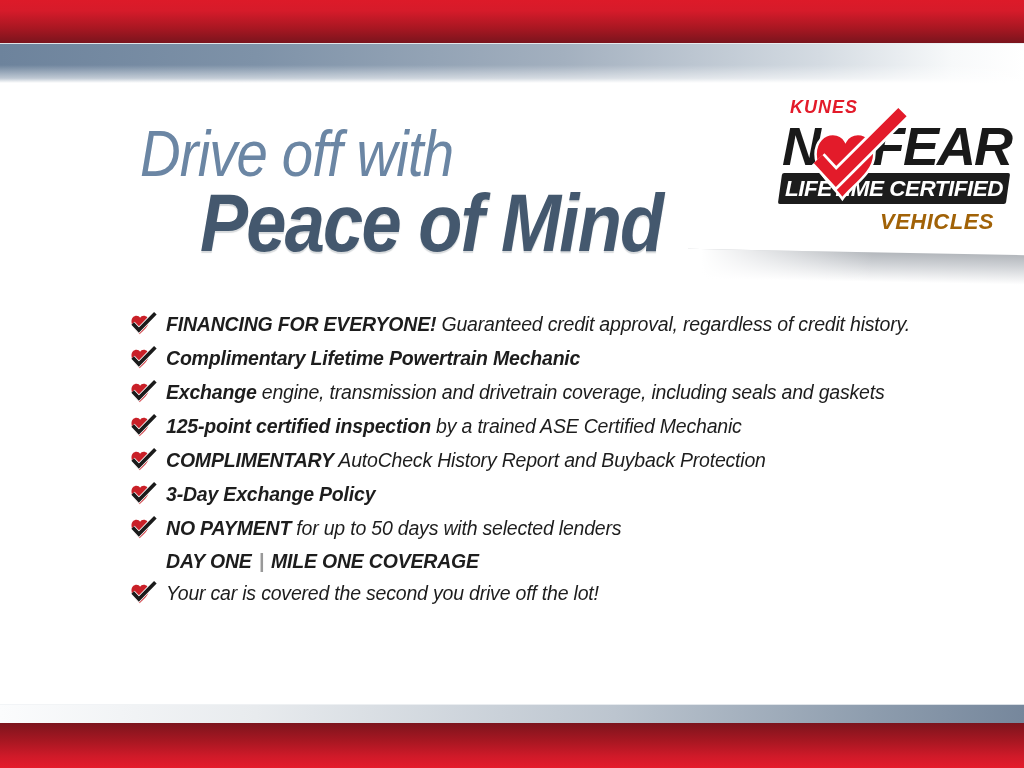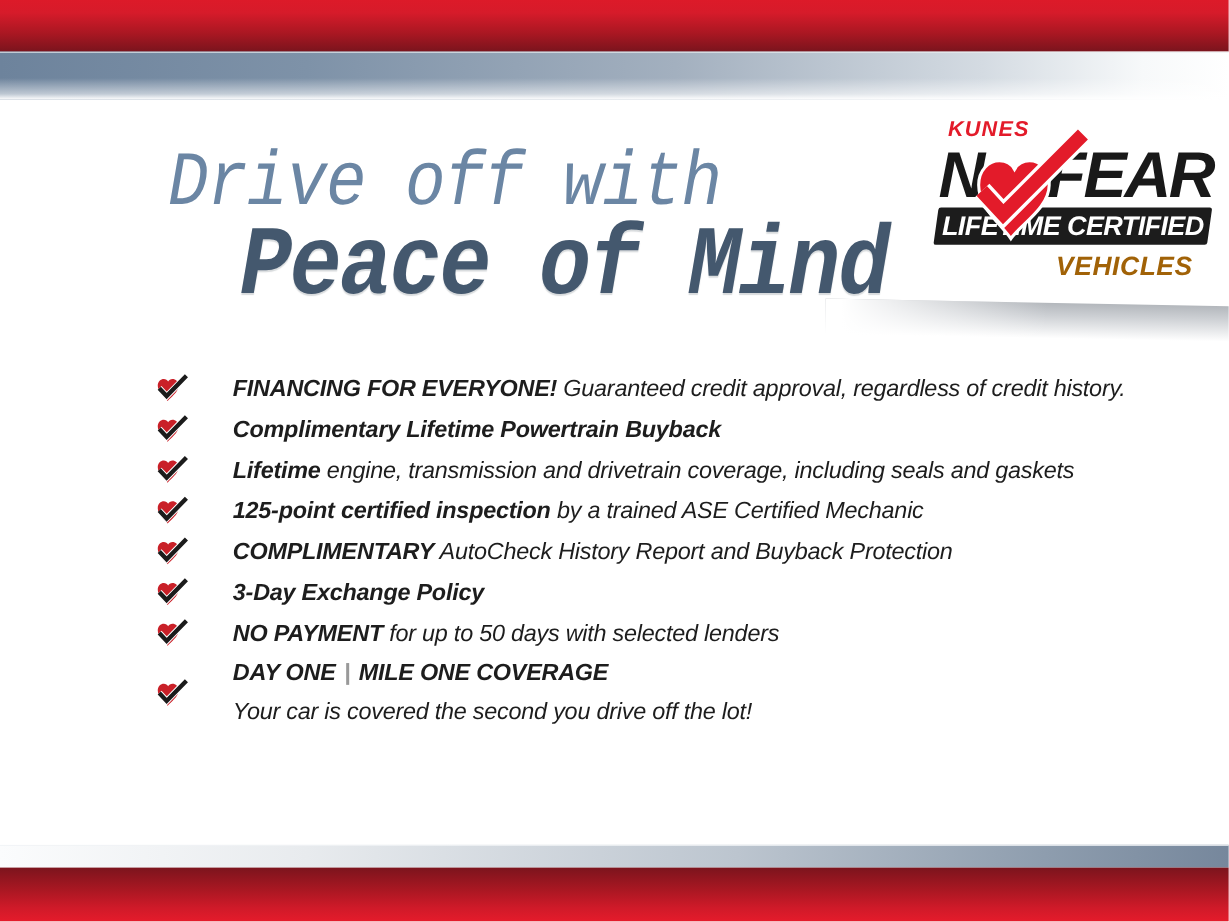--- a/index.html
+++ b/index.html
@@ -31,21 +31,21 @@
     position:absolute; left:0; top:704px; width:1024px; height:19px;
     background:linear-gradient(to right, #fbfcfd 0%, #e8ebee 25%, #bcc5cf 60%, #8e9dae 85%, #76879c 100%);
     box-shadow: inset 0 1px 0 rgba(240,243,245,0.8);
   }
   .bar-red-bottom {
     position:absolute; left:0; top:723px; width:1024px; height:45px;
     background:linear-gradient(to bottom, #7c141d 0%, #a81722 40%, #d01a29 75%, #e51b2b 100%);
   }
 
   
-  .headline { position:absolute; left:140px; top:122px;font-family:Liberation Mono, monospace; }
+  .headline { position:absolute; left:140px; top:122px; }
   .headline-line1 {
     font-size:64px; font-style:italic; font-weight:400; color:#6b86a4;
     line-height:1; letter-spacing:-1px;
     transform:scaleX(0.88); transform-origin:left top; white-space:nowrap;
   }
   .headline-line2 {
     margin-left:60px; margin-top:-4px;
     font-size:82px; font-style:italic; font-weight:700; color:#44586e;
     line-height:1; letter-spacing:-2px;
     transform:scaleX(0.88); transform-origin:left top; white-space:nowrap;
@@ -76,21 +76,21 @@
     letter-spacing:-0.5px; white-space:nowrap;
   }
   .logo-vehicles {
     position:absolute; right:16px; top:117px;
     font-size:22px; font-style:italic; font-weight:700; color:#a16207; letter-spacing:0.5px;
     white-space:nowrap;
   }
 
   
   .benefits { position:absolute; left:129px; top:311px; width:820px; list-style:none; }
-  .benefits li { display:flex; align-items:center; margin-bottom:9px; min-height:23px;gap:28px; }
+  .benefits li { display:flex; align-items:flex-end; margin-bottom:9px; min-height:23px; }
   .hc { flex:0 0 28px; margin-right:9px; margin-top:0px; }
   .btext {
     font-size:19.5px; font-style:italic; color:#1d1d1d; letter-spacing:-0.2px;
     line-height:23px; padding-top:1px; white-space:nowrap;
   }
   .btext b { font-weight:700; letter-spacing:-0.2px; }
   .sep { color:#999999; font-weight:700; margin:0 7px; }
   .subtext { display:block; font-weight:400; margin-top:9px; white-space:nowrap; }
 </style>
 </head>
@@ -133,30 +133,30 @@
       </svg>
       <span class="btext"><b>FINANCING FOR EVERYONE!</b><span> Guaranteed credit approval, regardless of credit history.</span></span>
     </li>
 
     <li>
       <svg class="hc" width="28" height="25" viewBox="0 0 34 30" overflow="visible">
         <path d="M13,28 C9.8,24 3,19 3,12.5 C3,8.2 6,5.6 9.1,5.6 C11.1,5.6 12.7,6.7 13.5,8.1 C14.3,6.7 15.9,5.6 17.9,5.6 C21,5.6 24,8.2 24,12.5 C24,19 16.2,24 13,28 Z" fill="#c92028"></path>
         <path d="M4.5,15 L12,23 L32,2.5" fill="none" stroke="#ffffff" stroke-width="6.4"></path>
         <path d="M4.5,15 L12,23 L32,2.5" fill="none" stroke="#1b1b1b" stroke-width="4.4"></path>
       </svg>
-      <span class="btext"><b>Complimentary Lifetime Powertrain Buyback</b><span></span></span>
-    </li>
-
-    <li>
-      <svg class="hc" width="28" height="25" viewBox="0 0 34 30" overflow="visible">
-        <path d="M13,28 C9.8,24 3,19 3,12.5 C3,8.2 6,5.6 9.1,5.6 C11.1,5.6 12.7,6.7 13.5,8.1 C14.3,6.7 15.9,5.6 17.9,5.6 C21,5.6 24,8.2 24,12.5 C24,19 16.2,24 13,28 Z" fill="#c92028"></path>
-        <path d="M4.5,15 L12,23 L32,2.5" fill="none" stroke="#ffffff" stroke-width="6.4"></path>
-        <path d="M4.5,15 L12,23 L32,2.5" fill="none" stroke="#1b1b1b" stroke-width="4.4"></path>
-      </svg>
-      <span class="btext"><b>Lifetime</b><span> engine, transmission and drivetrain coverage, including seals and gaskets</span></span>
+      <span class="btext"><b>Complimentary Lifetime Powertrain Mechanic</b><span></span></span>
+    </li>
+
+    <li>
+      <svg class="hc" width="28" height="25" viewBox="0 0 34 30" overflow="visible">
+        <path d="M13,28 C9.8,24 3,19 3,12.5 C3,8.2 6,5.6 9.1,5.6 C11.1,5.6 12.7,6.7 13.5,8.1 C14.3,6.7 15.9,5.6 17.9,5.6 C21,5.6 24,8.2 24,12.5 C24,19 16.2,24 13,28 Z" fill="#c92028"></path>
+        <path d="M4.5,15 L12,23 L32,2.5" fill="none" stroke="#ffffff" stroke-width="6.4"></path>
+        <path d="M4.5,15 L12,23 L32,2.5" fill="none" stroke="#1b1b1b" stroke-width="4.4"></path>
+      </svg>
+      <span class="btext"><b>Exchange</b><span> engine, transmission and drivetrain coverage, including seals and gaskets</span></span>
     </li>
 
 
     <li>
       <svg class="hc" width="28" height="25" viewBox="0 0 34 30" overflow="visible">
         <path d="M13,28 C9.8,24 3,19 3,12.5 C3,8.2 6,5.6 9.1,5.6 C11.1,5.6 12.7,6.7 13.5,8.1 C14.3,6.7 15.9,5.6 17.9,5.6 C21,5.6 24,8.2 24,12.5 C24,19 16.2,24 13,28 Z" fill="#c92028"></path>
         <path d="M4.5,15 L12,23 L32,2.5" fill="none" stroke="#ffffff" stroke-width="6.4"></path>
         <path d="M4.5,15 L12,23 L32,2.5" fill="none" stroke="#1b1b1b" stroke-width="4.4"></path>
       </svg>
       <span class="btext"><b>125-point certified inspection</b><span> by a trained ASE Certified Mechanic</span></span>

